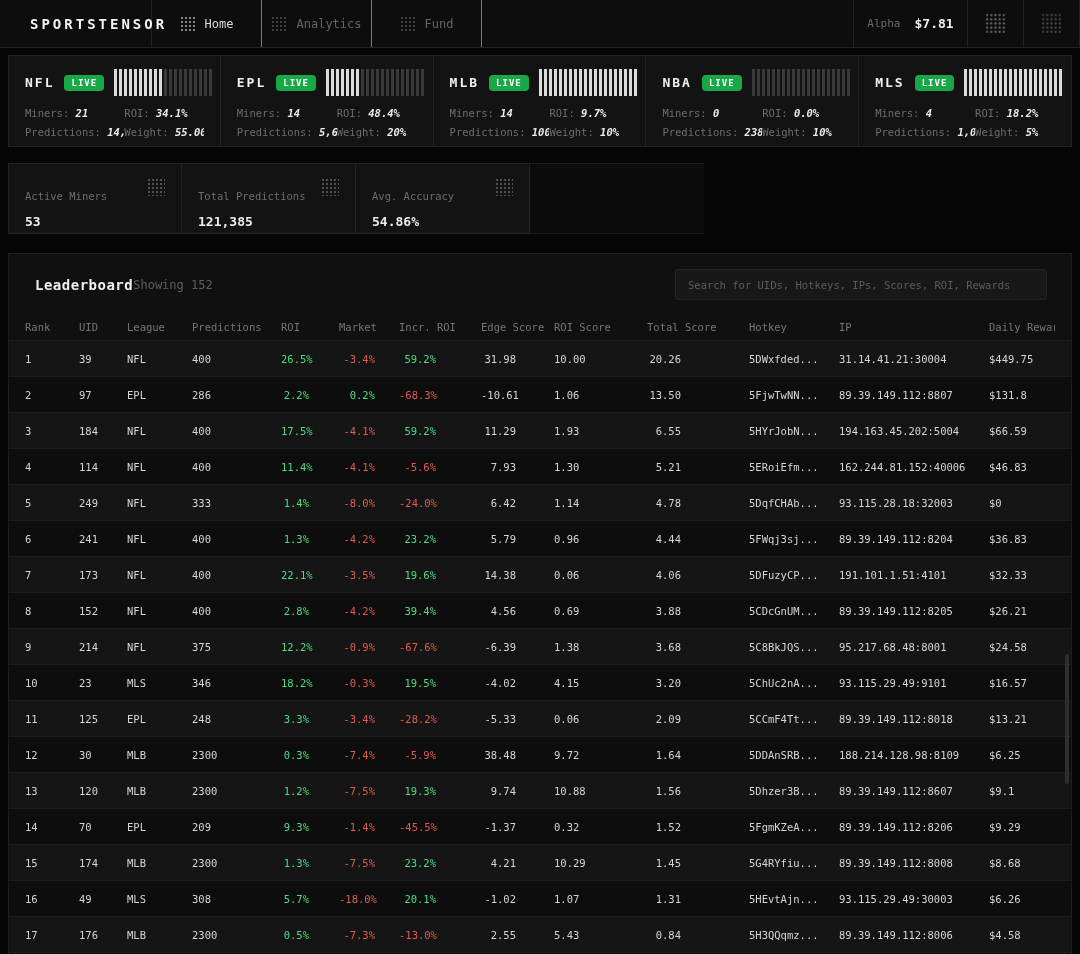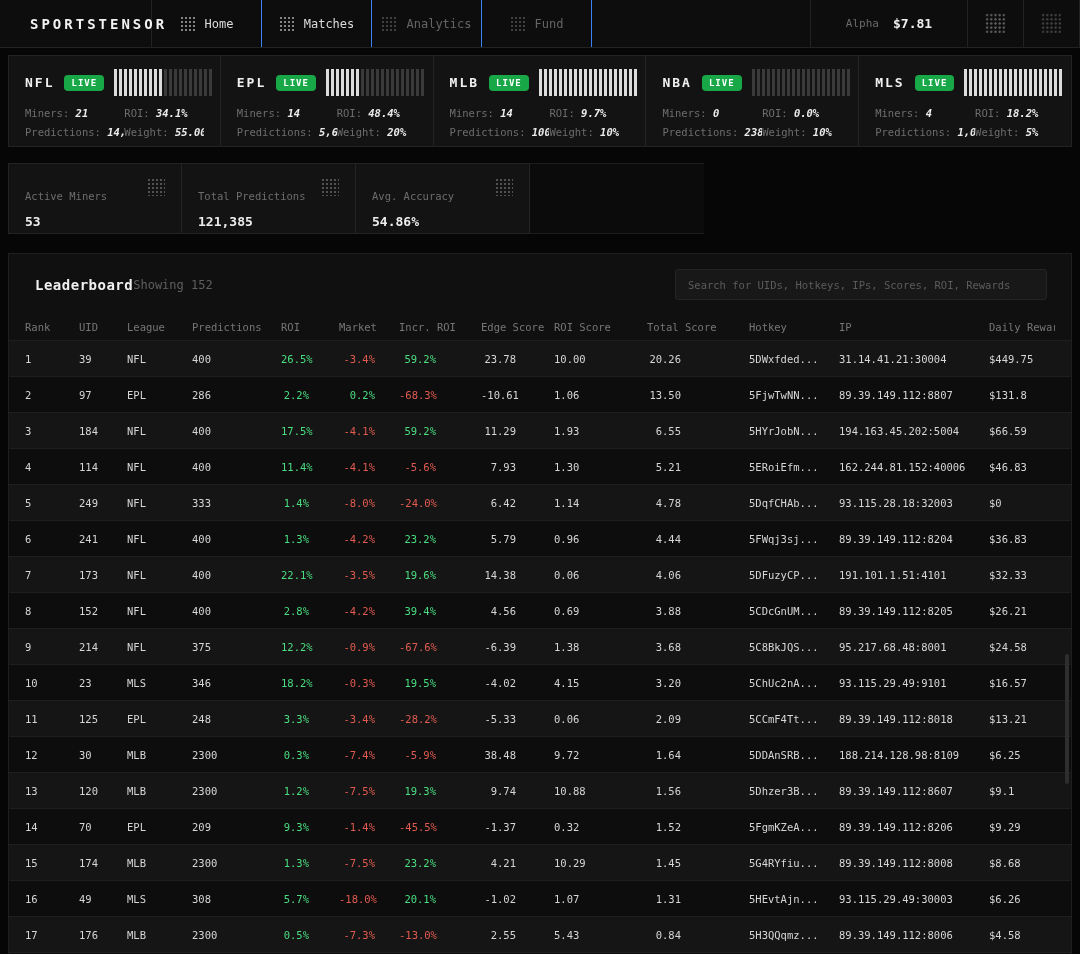--- a/index.html
+++ b/index.html
@@ -11,21 +11,21 @@
     display:flex; align-items:stretch; }
   .brand { width:152px; display:flex; align-items:center; padding-left:30px;
     font-size:14px; font-weight:bold; letter-spacing:3px; color:#f2f2f2;
     border-right:1px solid #232323; }
   .nav-item { width:110px; display:flex; align-items:center; justify-content:center;
     gap:9px; border-right:1px solid #3b82f6; cursor:pointer; }
   .nav-item .nav-label { font-size:12px; color:#dcdcdc; }
   .nav-item.dim .nav-label { color:#646464; }
   .nav-item.dim .dot-icon { opacity:.35; }
   .nav-spacer { flex:1; }
-  .alpha-box { width:158px; display:flex; align-items:center; justify-content:center;
+  .alpha-box { width:115px; display:flex; align-items:center; justify-content:center;
     gap:14px; border-left:1px solid #232323; border-right:1px solid #232323; }
   .alpha-label { font-size:11px; color:#6a6a6a; }
   .alpha-value { font-size:13px; font-weight:bold; color:#f0f0f0; }
   .nav-iconbtn { width:56px; border:none; border-right:1px solid #232323;
     background:transparent; display:flex; align-items:center; justify-content:center;
     cursor:pointer; }
   .dot-icon { display:inline-block; width:16px; height:16px;
     background-image:radial-gradient(circle,#a0a0a0 1px,transparent 1.3px);
     background-size:4px 4px; opacity:.8; }
   .dot-icon.lg { width:21px; height:21px; background-size:4.2px 4.2px; opacity:.55; }
@@ -93,24 +93,20 @@
 </head>
 <body>
 
 <nav class="topnav">
   <div class="brand">SPORTSTENSOR</div>
   <div id="nav-items" style="display:flex">
       <div class="nav-item">
         <span class="dot-icon"></span>
         <span class="nav-label">Home</span>
       </div>
-      <div class="nav-item">
-        <span class="dot-icon"></span>
-        <span class="nav-label">Matches</span>
-      </div>
       <div class="nav-item dim">
         <span class="dot-icon"></span>
         <span class="nav-label">Analytics</span>
       </div>
       <div class="nav-item dim">
         <span class="dot-icon"></span>
         <span class="nav-label">Fund</span>
       </div>
     </div>
   <div class="nav-spacer"></div>
@@ -341,21 +337,21 @@
           <div class="cell">Daily Reward</div>
         </div>
         <div class="trow tdata">
           <div class="cell">1</div>
           <div class="cell">39</div>
           <div class="cell">NFL</div>
           <div class="cell">400</div>
           <div class="cell num4 pos">26.5%</div>
           <div class="cell num5 neg">-3.4%</div>
           <div class="cell num6 pos">59.2%</div>
-          <div class="cell num7">23.78</div>
+          <div class="cell num7">31.98</div>
           <div class="cell num8">10.00</div>
           <div class="cell num9">20.26</div>
           <div class="cell">5DWxfded...</div>
           <div class="cell">31.14.41.21:30004</div>
           <div class="cell">$449.75</div>
         </div>
         <div class="trow tdata">
           <div class="cell">2</div>
           <div class="cell">97</div>
           <div class="cell">EPL</div>

